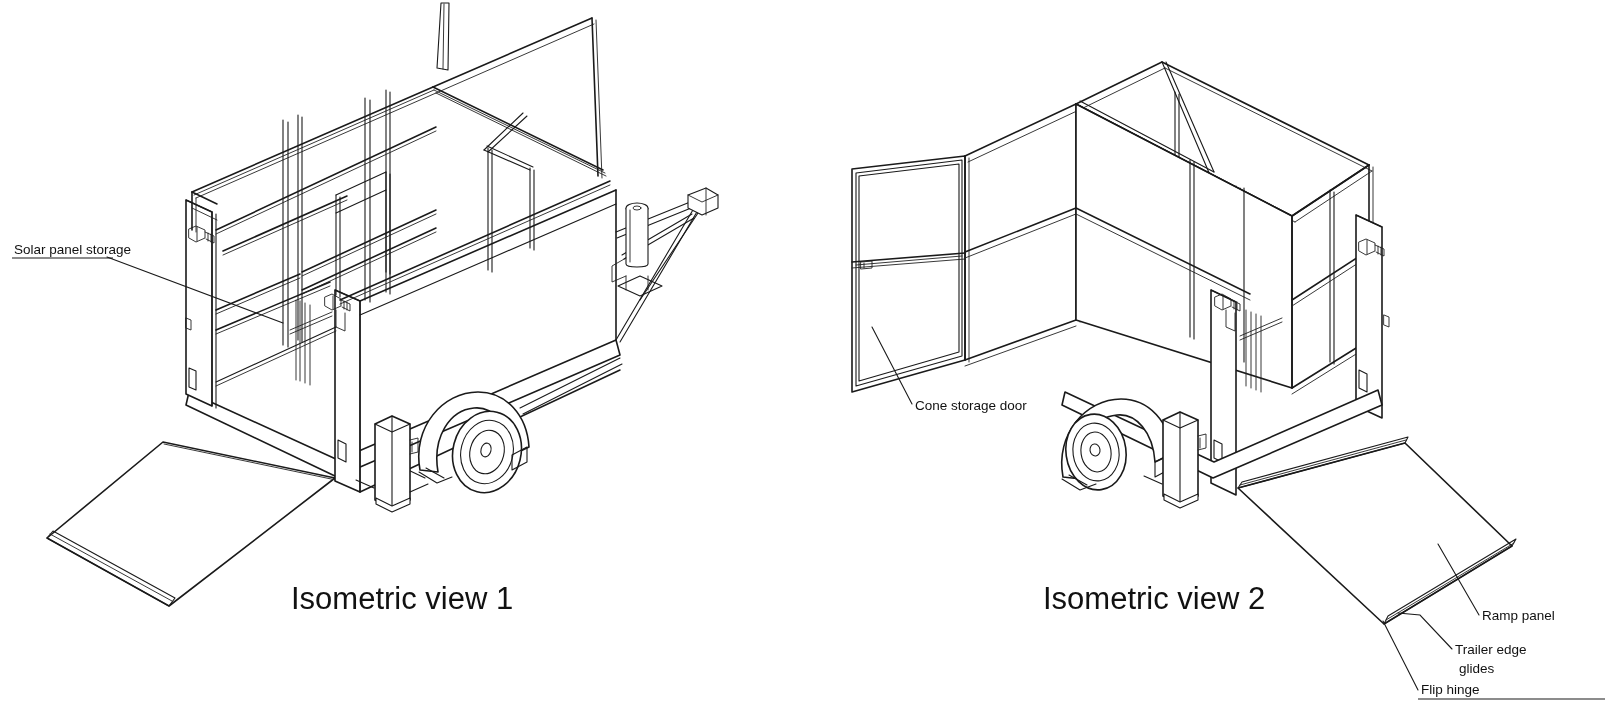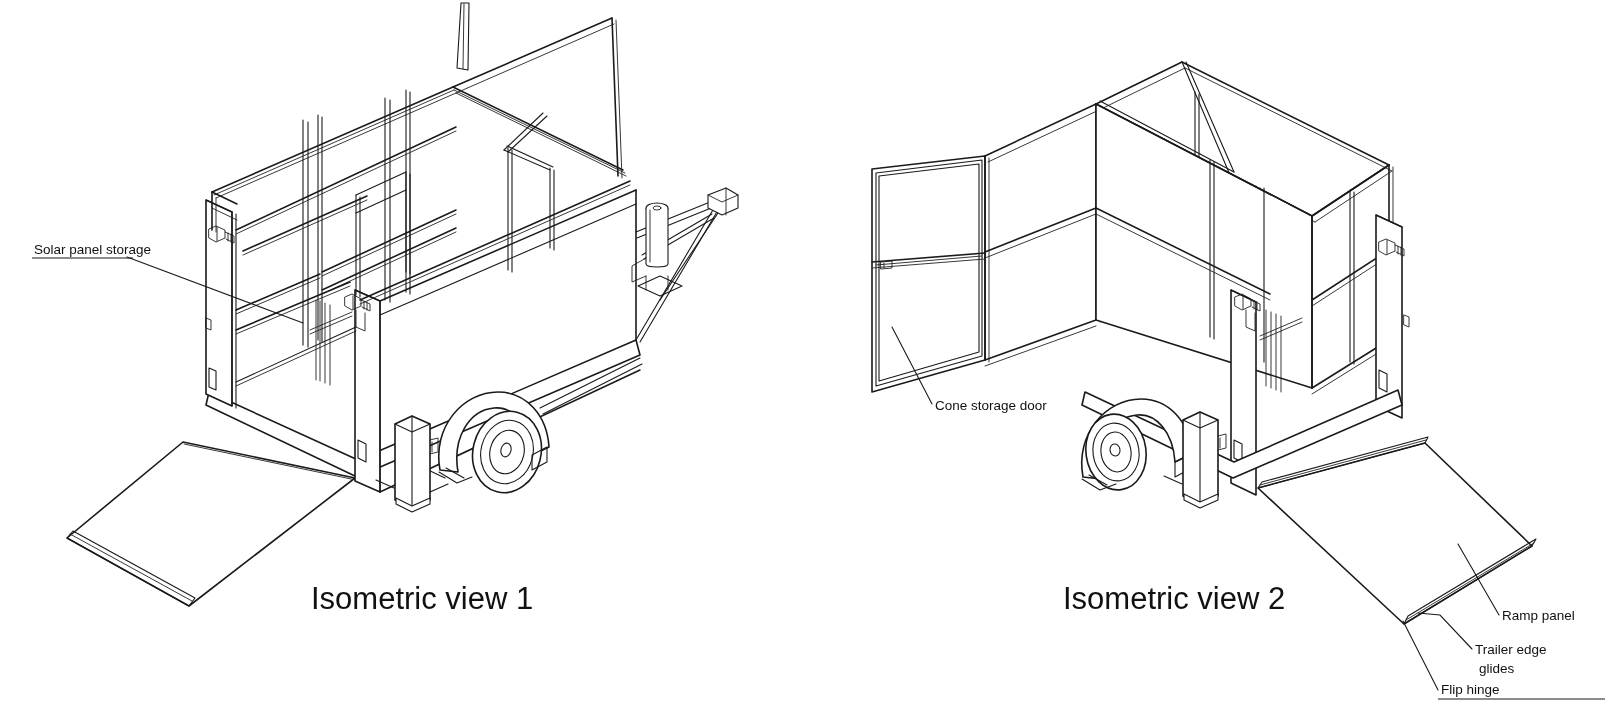--- a/index.html
+++ b/index.html
@@ -1,18 +1,18 @@
 <!DOCTYPE html>
 <html><head>
 <meta charset="utf-8">
 <style>
   html,body{margin:0;padding:0;background:#ffffff;}
   body{width:1605px;height:705px;position:relative;overflow:hidden;
        font-family:"Liberation Sans","DejaVu Sans",sans-serif;color:#000;}
-  #stage{position:absolute;inset:0;width:1437px;height:705px;margin-left:20px;}
+  #stage{position:absolute;inset:0;width:1437px;height:705px;}
   svg{display:block;}
   .ln{fill:none;stroke:#1a1a1a;stroke-width:1.6;stroke-linejoin:round;stroke-linecap:round;}
   .ln-thin{fill:none;stroke:#1a1a1a;stroke-width:1.1;stroke-linejoin:round;stroke-linecap:round;}
   .ln-hair{fill:none;stroke:#222;stroke-width:0.9;stroke-linejoin:round;stroke-linecap:round;}
   .fillw{fill:#ffffff;stroke:#1a1a1a;stroke-width:1.6;stroke-linejoin:round;}
   .fillw-thin{fill:#ffffff;stroke:#1a1a1a;stroke-width:1.1;stroke-linejoin:round;}
   .leader{fill:none;stroke:#1a1a1a;stroke-width:1.1;stroke-linecap:round;}
   .callout-text{font-size:13.5px;fill:#111;font-family:"Liberation Sans","DejaVu Sans",sans-serif;}
   .view-title{font-size:31px;fill:#111;font-family:"Liberation Sans","DejaVu Sans",sans-serif;}
   .ul{stroke:#1a1a1a;stroke-width:1.1;}

